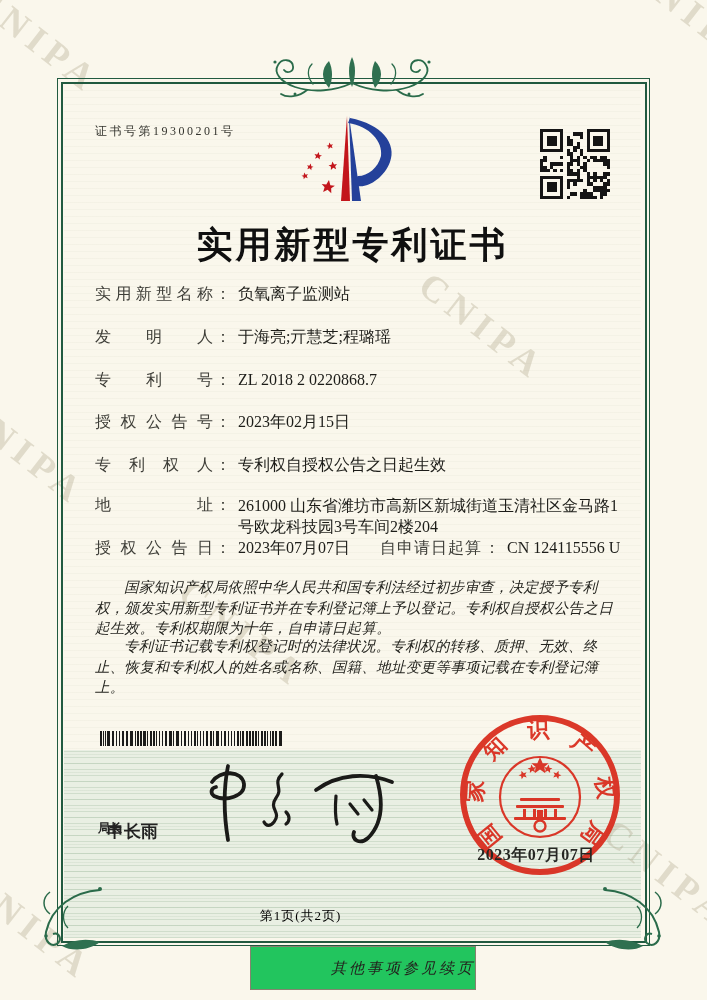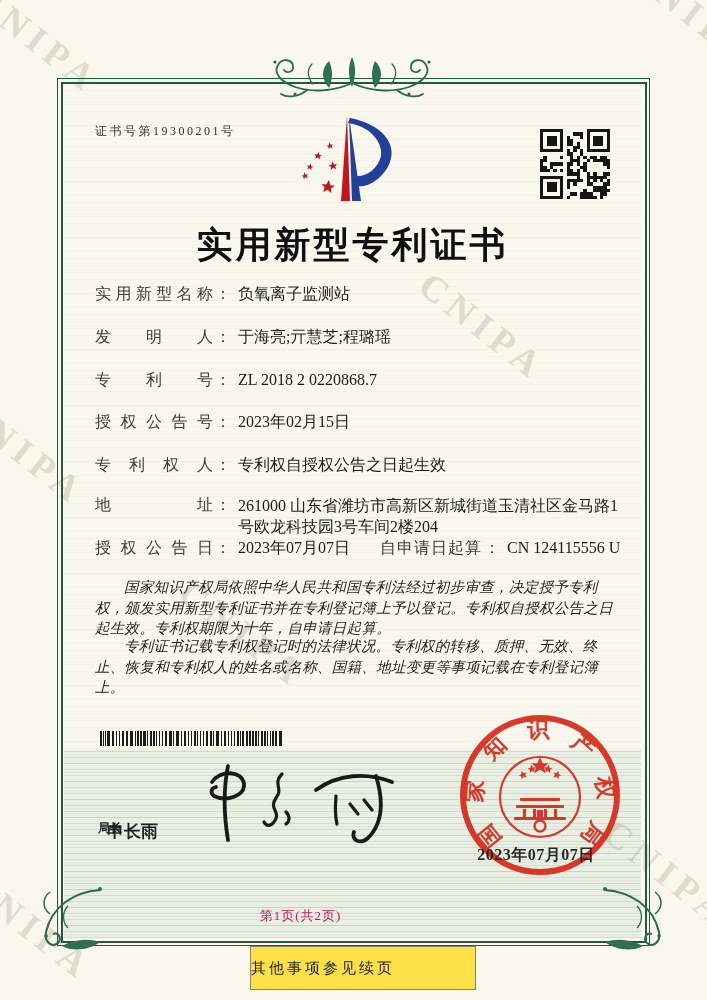--- a/index.html
+++ b/index.html
@@ -47,24 +47,24 @@
 
   .barcode{position:absolute;left:100px;top:731px;z-index:5;}
   .sig-title{position:absolute;left:98px;top:820px;z-index:5;
       font-family:"Liberation Sans",sans-serif;font-weight:bold;font-size:12px;color:#222;}
   .sig-name{position:absolute;left:107px;top:820px;z-index:5;
       font-family:"Liberation Sans",sans-serif;font-weight:bold;font-size:17px;color:#222;}
   .sig-image{position:absolute;left:198px;top:762px;z-index:5;}
   .seal{position:absolute;left:457px;top:712px;z-index:6;}
 
   .page-info{position:absolute;left:57px;top:907px;width:487px;z-index:5;text-align:center;
-      font-size:13px;letter-spacing:1px;color:#be185d;}
+      font-size:13px;letter-spacing:1px;color:#000000;}
   .cont-box{position:absolute;left:250px;top:946px;width:224px;height:42px;z-index:5;
-      border:1px solid #85836f;background:#fde047;text-align:left;line-height:42px;
-      font-size:15px;letter-spacing:3px;color:#23231e;}
+      border:1px solid #85836f;background:#22c55e;text-align:right;line-height:42px;
+      font-size:15px;font-style:italic;letter-spacing:3px;color:#23231e;}
 </style>
 </head>
 <body>
 
 <div class="page">
 
   <div class="wm" style="left:-38px;top:18px">CNIPA</div>
   <div class="wm" style="left:618px;top:-8px">CNIPA</div>
   <div class="wm" style="left:408px;top:305px">CNIPA</div>
   <div class="wm" style="left:-52px;top:430px">CNIPA</div>

